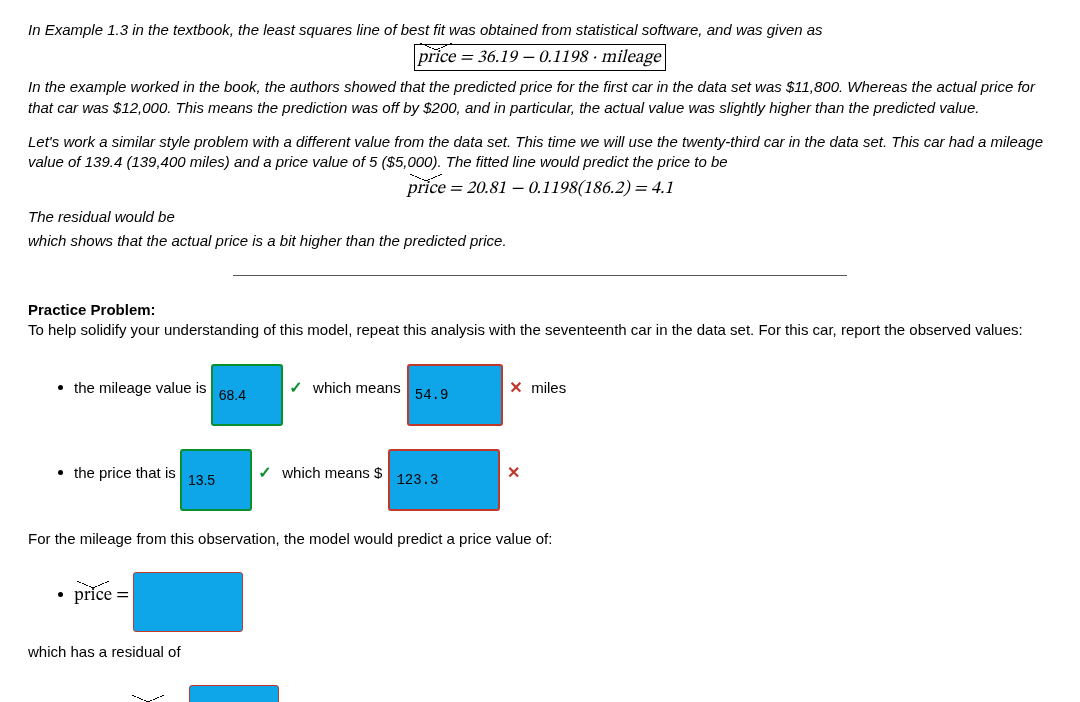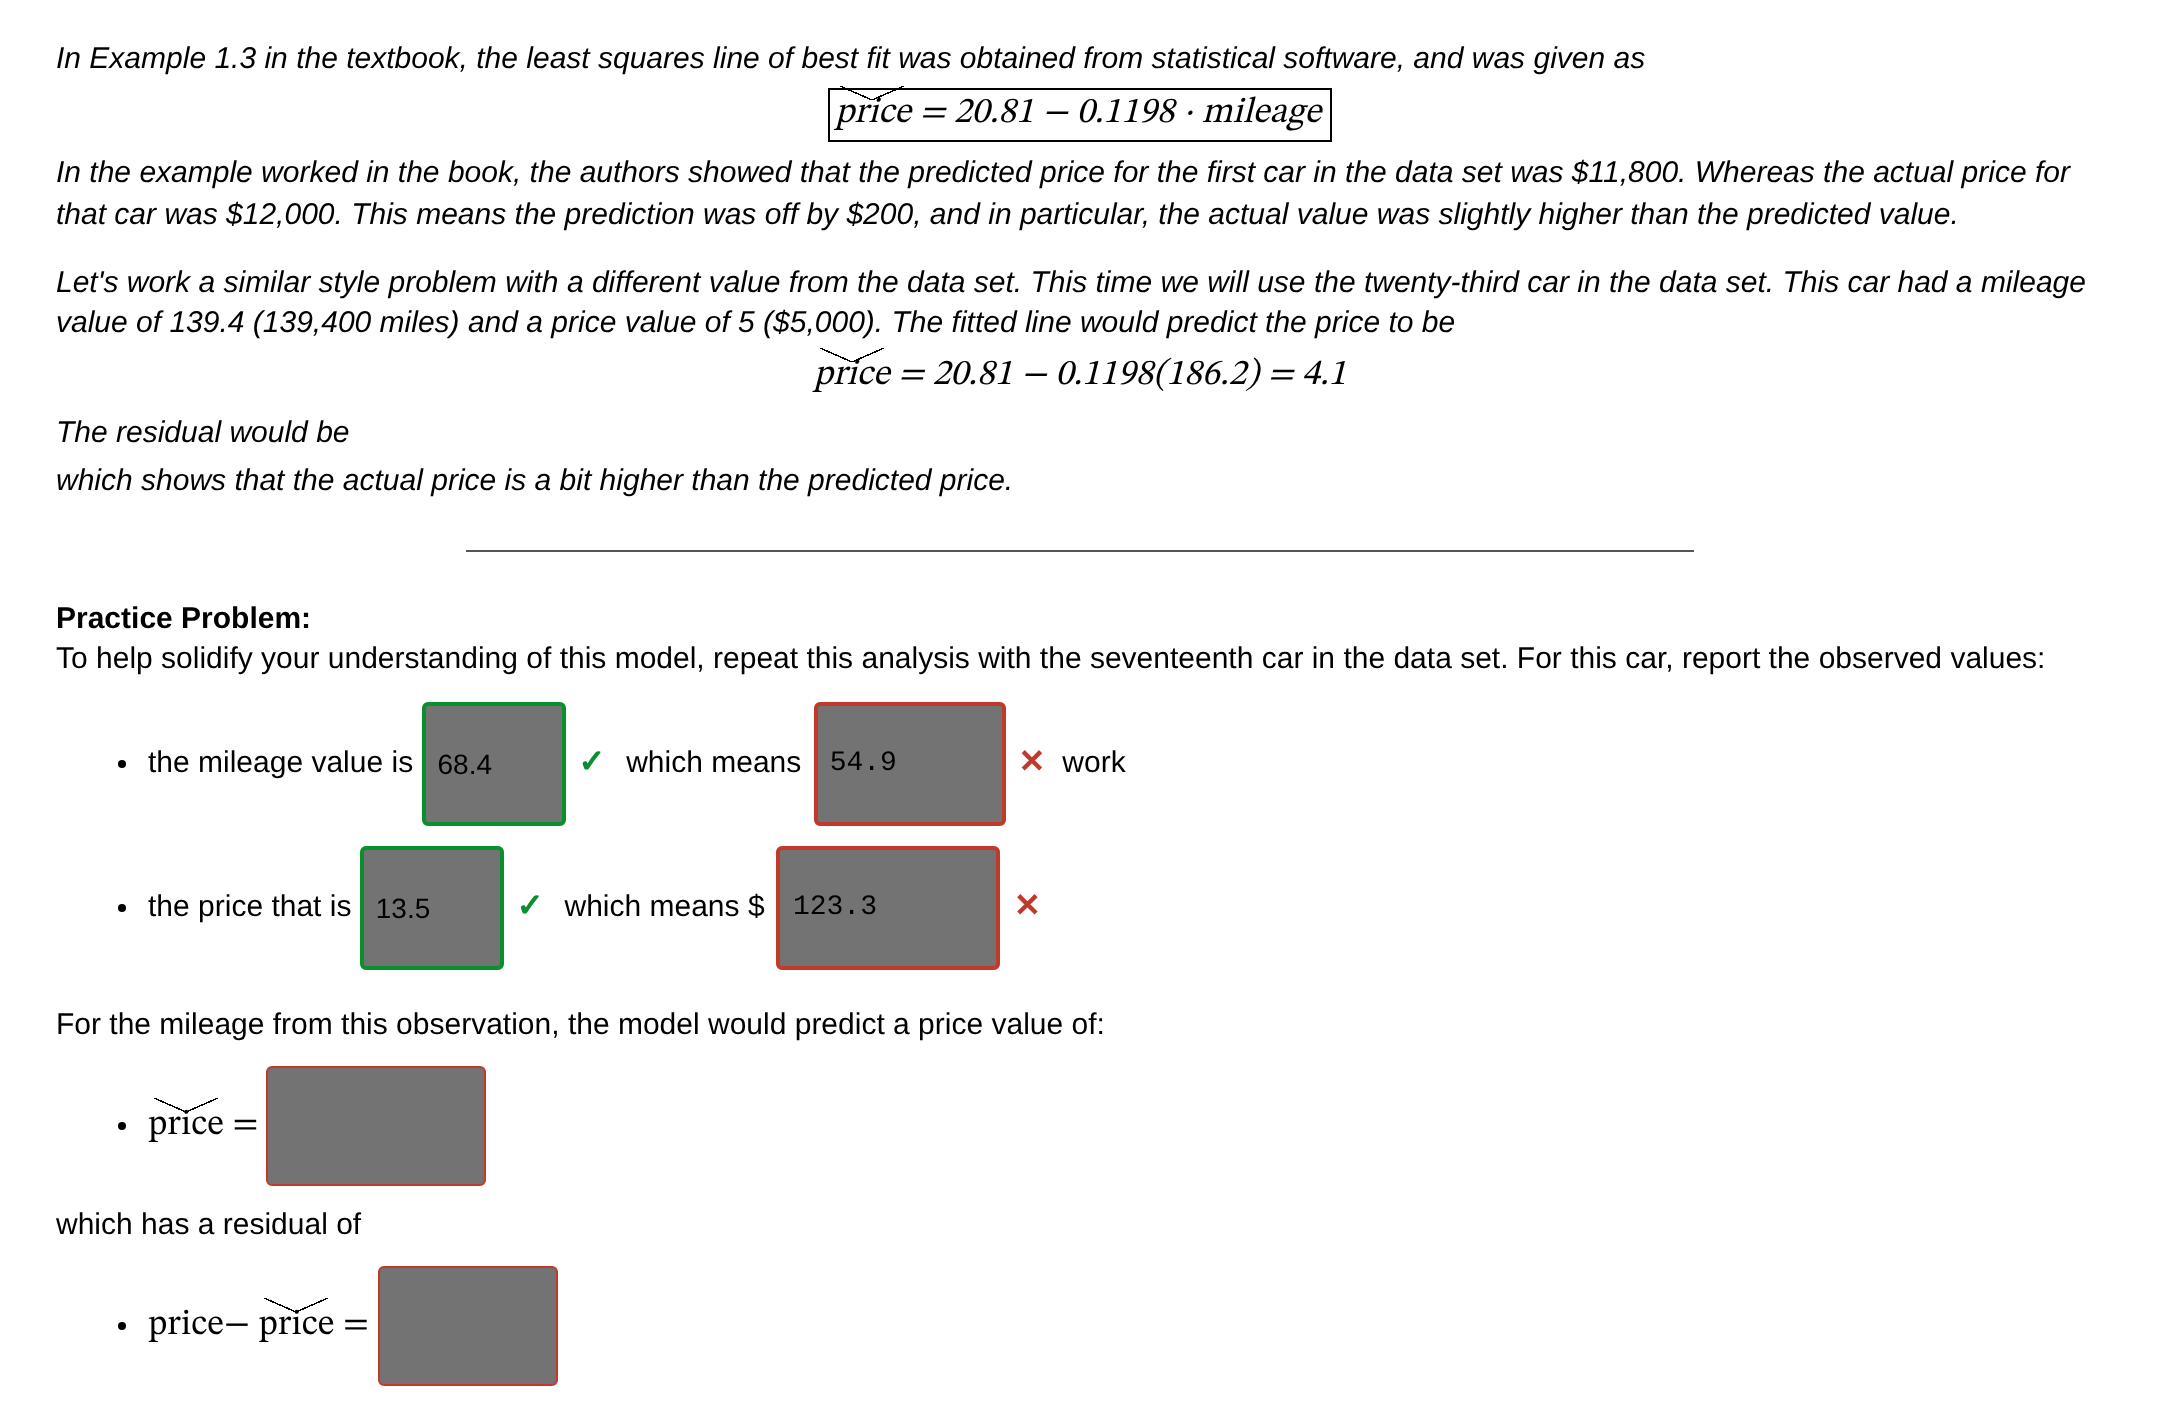--- a/index.html
+++ b/index.html
@@ -54,24 +54,25 @@
   ul.bullets { list-style: disc; padding-left: 46px; margin: 6px 0; }
   ul.bullets li { margin: 10px 0; }
   .inline-row > * { vertical-align: middle; }
 
   input.answer {
     font-family: Arial, sans-serif;
     font-size: 14px;
     padding: 21px 6px;
     border: 1px solid #888;
     border-radius: 3px;
-    background: #737373;
+    background: #0ea5e9;
     width: 72px;
     box-sizing: border-box;
     vertical-align: middle;
+    margin-top: 13px;
   }
   input.answer.correct {
     border: 2px solid #0a8f2e;
   }
   input.answer.wrong {
     border: 2px solid #c0392b;
     font-family: Liberation Mono, monospace;
   }
   input.answer.blank {
     border: 1.5px solid #c0392b;
@@ -90,21 +91,21 @@
   .mark.bad { color: #c0392b; }
   .which { margin: 16px 2px; }
 </style>
 </head>
 <body>
 
 <div class="textblock">
   <p>In Example 1.3 in the textbook, the least squares line of best fit was obtained from statistical software, and was given as</p>
   <div class="eq-center">
     <span class="eq-boxed math">
-      <span class="hatword">price</span><span> = 20.81 − 0.1198 · mileage</span>
+      <span class="hatword">price</span><span> = 36.19 − 0.1198 · mileage</span>
     </span>
   </div>
   <p>In the example worked in the book, the authors showed that the predicted price for the first car in the data set was $11,800.  Whereas the actual price for that car was $12,000.  This means the prediction was off by $200, and in particular, the actual value was slightly higher than the predicted value.</p>
 </div>
 
 <div class="textblock">
   <p>Let's work a similar style problem with a different value from the data set.  This time we will use the twenty-third car in the data set.  This car had a mileage value of 139.4 (139,400 miles) and a price value of 5 ($5,000).  The fitted line would predict the price to be</p>
   <div class="eq-center math">
     <span class="hatword">price</span><span> = 20.81 − 0.1198(186.2) = 4.1</span>
   </div>
@@ -121,21 +122,21 @@
   </p>
 
   <ul class="bullets">
     <li class="inline-row">
       <span>the mileage value is </span>
       <input class="answer correct" value="68.4" style="">
       <span class="mark ok">✓</span>
       <span class="which"> which means </span>
       <input class="answer wrong" style="width: 96px;" value="54.9">
       <span class="mark bad">✕</span>
-      <span> work</span>
+      <span> miles</span>
     </li>
     <li class="inline-row">
       <span>the price that is </span>
       <input class="answer correct" value="13.5" style="">
       <span class="mark ok">✓</span>
       <span class="which"> which means $</span>
       <input class="answer wrong" style="width: 112px;" value="123.3">
       <span class="mark bad">✕</span>
     </li>
   </ul>

